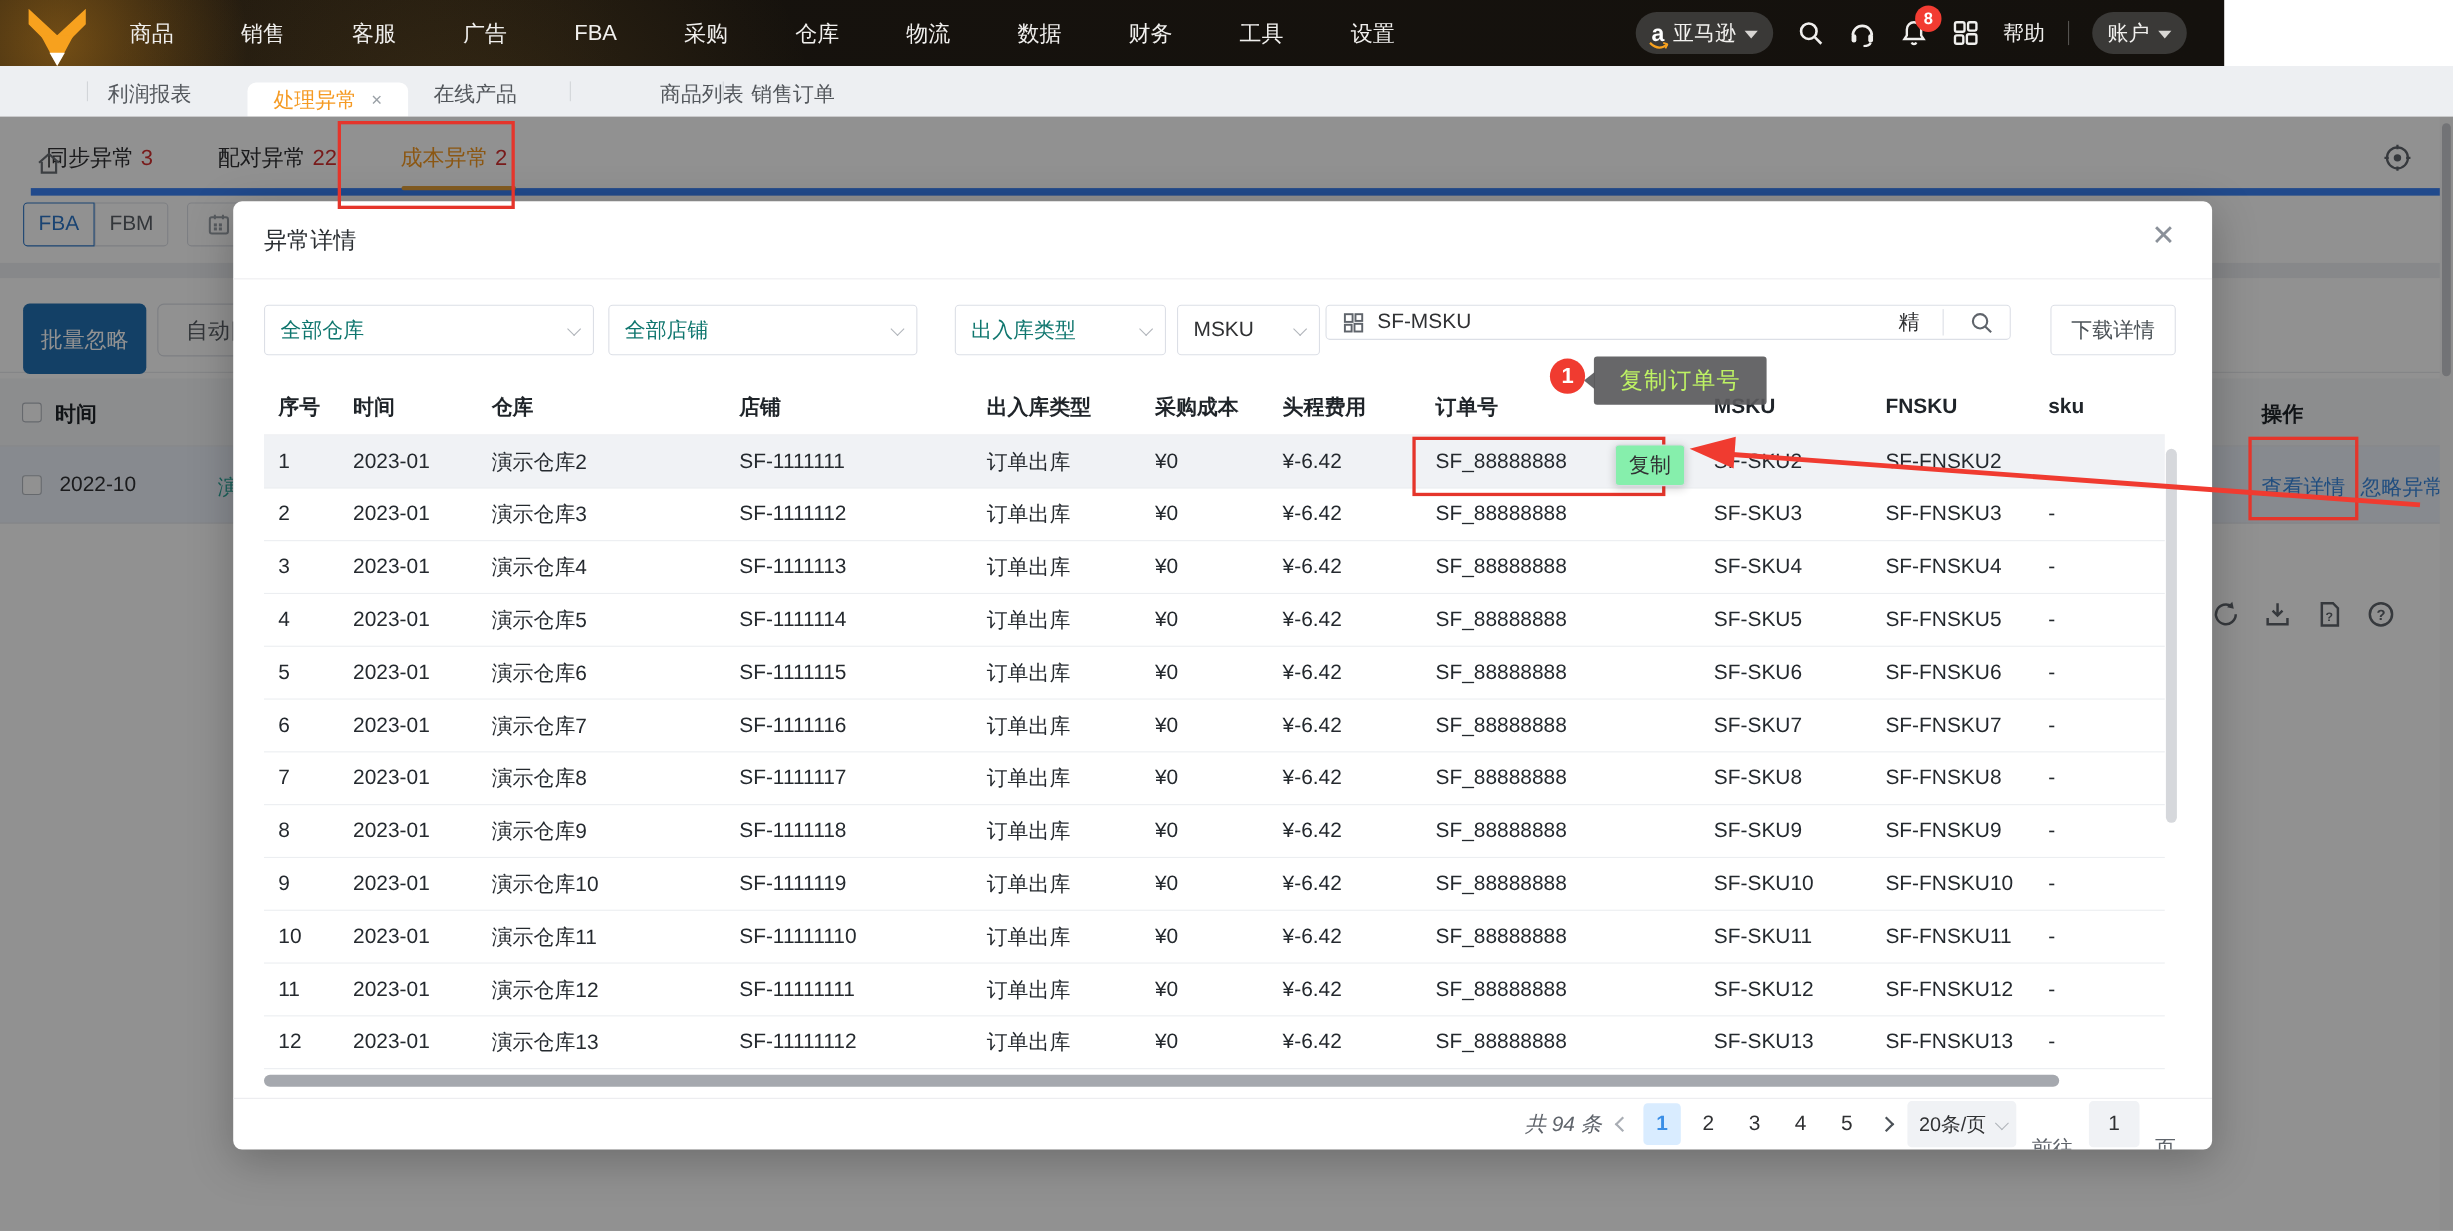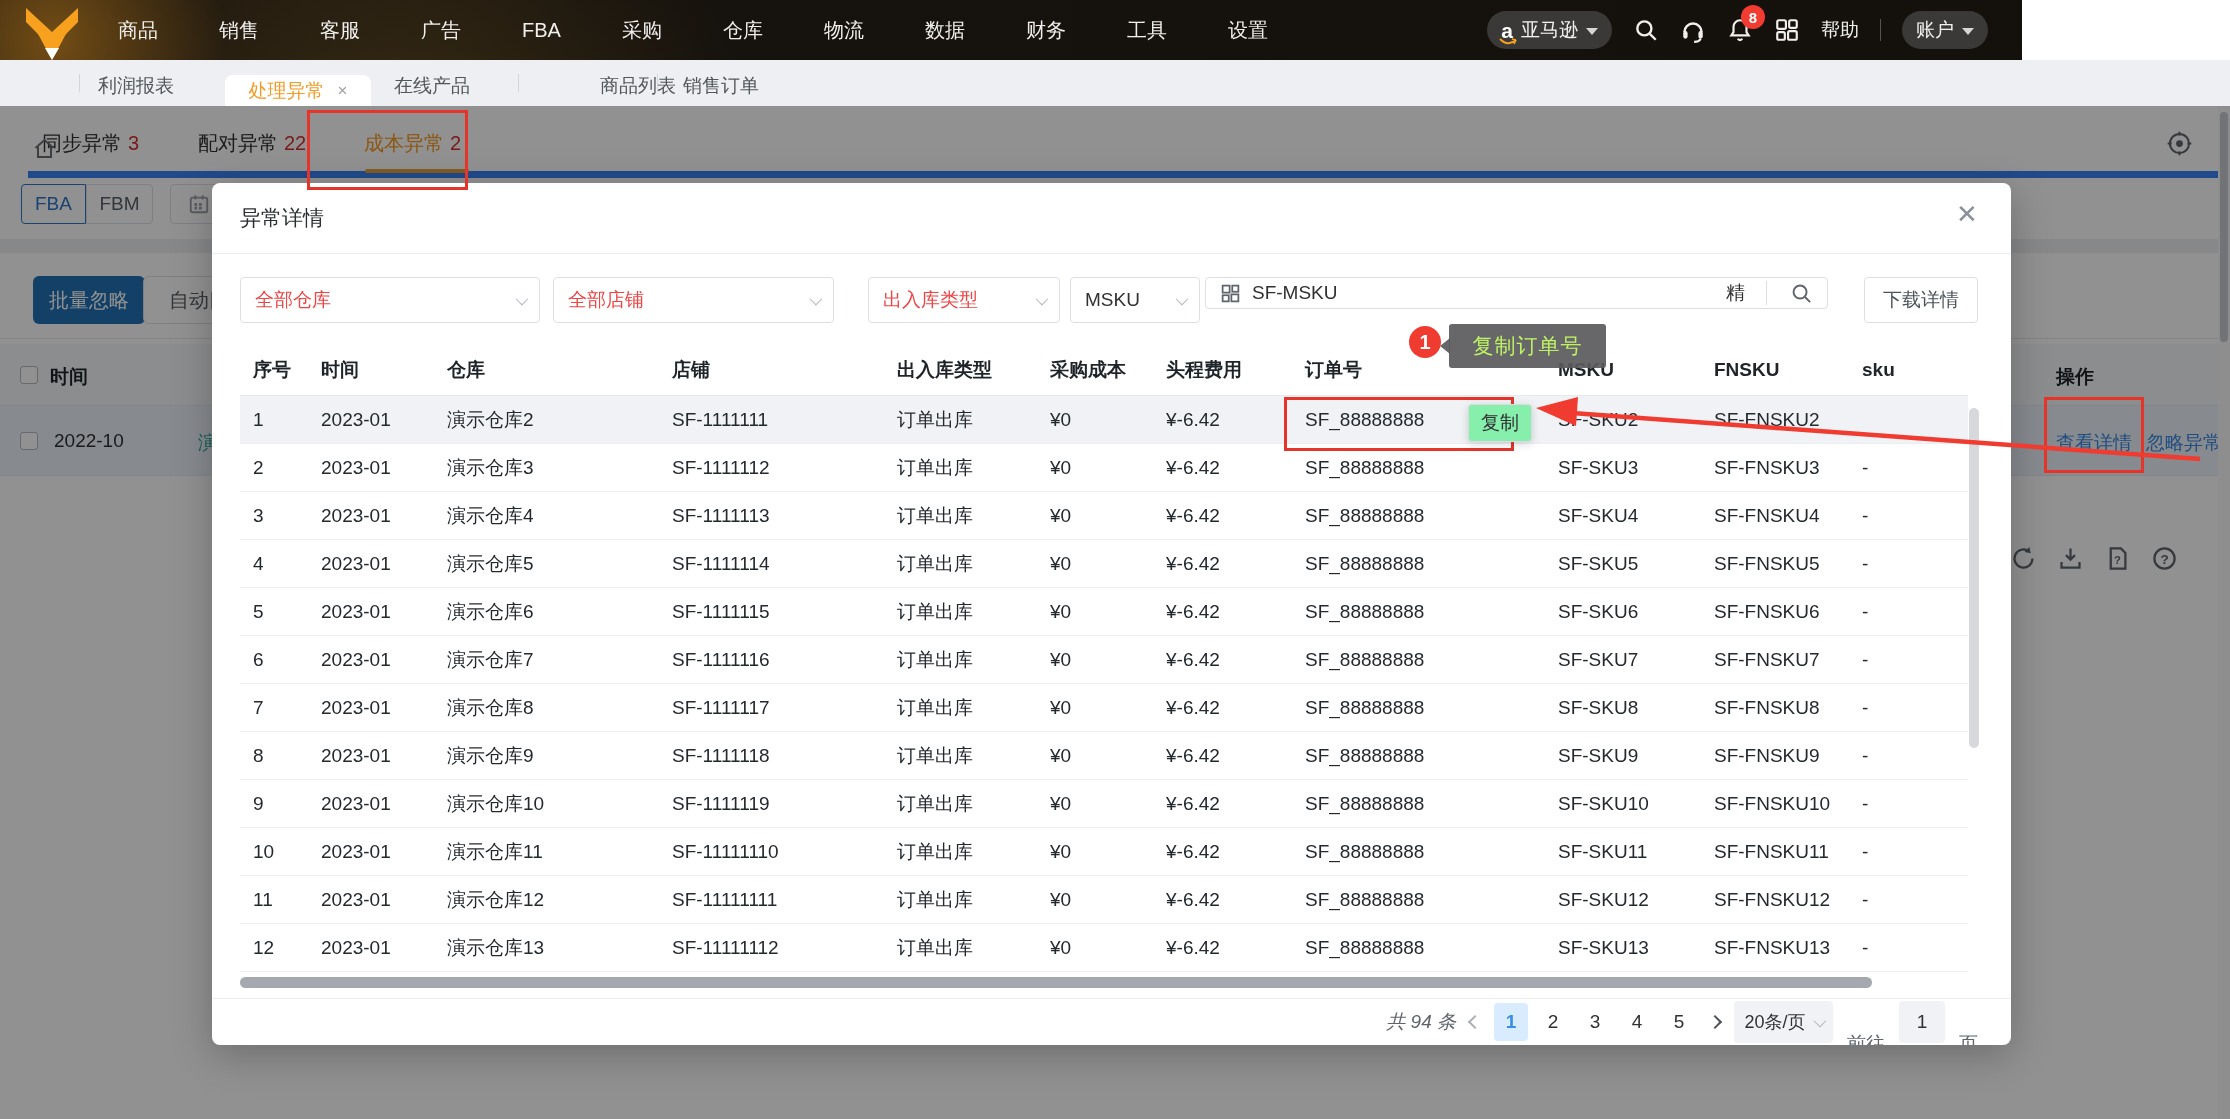--- a/index.html
+++ b/index.html
@@ -45,40 +45,40 @@
   .subtab .cnt { color:#d43030; margin-left:6px; }
   .subtab.active { color:#f59a23; }
   #subtab-underline { position:absolute; left:337px; top:63px; width:104px; height:4px; background:#e6a23c; border-radius:2px; }
   #fba-row { top:178px; height:61px; background:#fff; }
   .btn-toggle { position:absolute; top:6px; height:40px; border:1px solid #dcdfe6; background:#fff; font-size:19px; color:#5a6066; display:flex; align-items:center; justify-content:center; cursor:pointer; }
   #btn-fba { left:21px; width:65px; border:1px solid #2e77c8; color:#2e77c8; border-radius:4px 0 0 4px; z-index:1; }
   #btn-fbm { left:86px; width:67px; border-radius:0 4px 4px 0; }
   #btn-cal { left:170px; width:58px; border-radius:4px; }
   #page-band { top:239px; height:14px; background:#eef0f3; }
   #toolbar-row { top:253px; height:86px; background:#fff; border-bottom:1px solid #e6e8eb; }
-  #btn-batch { position:absolute; left:21px; top:23px; width:112px; height:48px; background:#2271b3; color:#fff; font-size:20px; border:none; border-radius:6px; display:flex; align-items:center; justify-content:center; cursor:pointer;margin-left:12px; }
+  #btn-batch { position:absolute; left:21px; top:23px; width:112px; height:64px; background:#2271b3; color:#fff; font-size:20px; border:none; border-radius:6px; display:flex; align-items:center; justify-content:center; cursor:pointer; }
   #btn-auto { position:absolute; left:143px; top:23px; width:110px; height:48px; background:#fff; border:1px solid #dcdfe6; border-radius:6px; color:#5a6066; font-size:20px; display:flex; align-items:center; padding-left:25px; cursor:pointer; }
   #bg-icons { position:absolute; left:2010px; top:292px; display:flex; gap:20px; }
   #bg-thead { top:344px; height:62px; background:#f7f8fa; border-bottom:1px solid #e8eaed; }
   #bg-trow { top:406px; height:70px; background:#edf3fb; border-bottom:1px solid #e8eaed; }
   .cbx { position:absolute; left:20px; width:18px; height:18px; border:1px solid #b4b9c0; border-radius:3px; background:#fff; cursor:pointer; }
   .bg-link { font-size:19px; color:#3c8ae0; cursor:pointer; white-space:nowrap; }
   #page-scrollbar { top:106px; left:2218px; width:12px; height:1013px; background:#fafafa; }
   #page-scrollthumb { position:absolute; left:2px; top:6px; width:8px; height:230px; background:#c9cbcf; border-radius:4px; }
 
   
   #overlay { position:absolute; left:0; top:106px; width:2230px; height:1013px; background:rgba(0,0,0,.43); z-index:5; }
 
   
   #modal { position:absolute; left:212px; top:183px; width:1799px; height:862px; background:#fff; border-radius:8px; box-shadow:0 10px 40px rgba(0,0,0,.25); z-index:10; overflow:hidden; }
   #modal-title { position:absolute; left:28px; top:21px; font-size:21px; font-weight:500; color:#2b2f33; }
   #modal-close { position:absolute; left:1744px; top:18px; font-size:26px; color:#8a9099; cursor:pointer; line-height:1; }
   #modal-hdiv { position:absolute; left:0; top:70px; width:1799px; height:1px; background:#ededf0; }
   .sel { position:absolute; top:94px; height:46px; border:1px solid #dcdfe6; border-radius:4px; background:#fff; display:flex; align-items:center; justify-content:space-between; padding:0 14px; font-size:19px; cursor:pointer; }
-  .ph { color:#ef4444; } .val { color:#303133; }
+  .ph { color:#0f766e; } .val { color:#303133; }
   .chev { width:9px; height:9px; border-right:1.8px solid #b1b5bb; border-bottom:1.8px solid #b1b5bb; transform:rotate(45deg) translateY(-2px); flex:none; margin-left:10px; }
   #f-search { position:absolute; left:993px; top:94px; width:623px; height:32px; border:1px solid #dcdfe6; border-radius:4px; display:flex; align-items:center; padding:0 14px; gap:11px; }
   #f-search .value { font-size:19px; color:#303133; flex:1; }
   #exact-toggle { font-size:19px; color:#303133; cursor:pointer; }
   #f-search .vdiv { width:1px; height:24px; background:#dcdfe6; margin:0 12px 0 10px; }
   #btn-download { position:absolute; left:1652px; top:94px; width:114px; height:46px; border:1px solid #dcdfe6; border-radius:4px; background:#fff; font-size:19px; color:#4c5358; display:flex; align-items:center; justify-content:center; cursor:pointer; }
 
   
   #dtable { position:absolute; left:28px; top:162px; width:1728px; }
   .tgrid { display:grid; grid-template-columns:68px 126px 225px 225px 153px 116px 139px 253px 156px 148px 1fr; align-items:center; }

